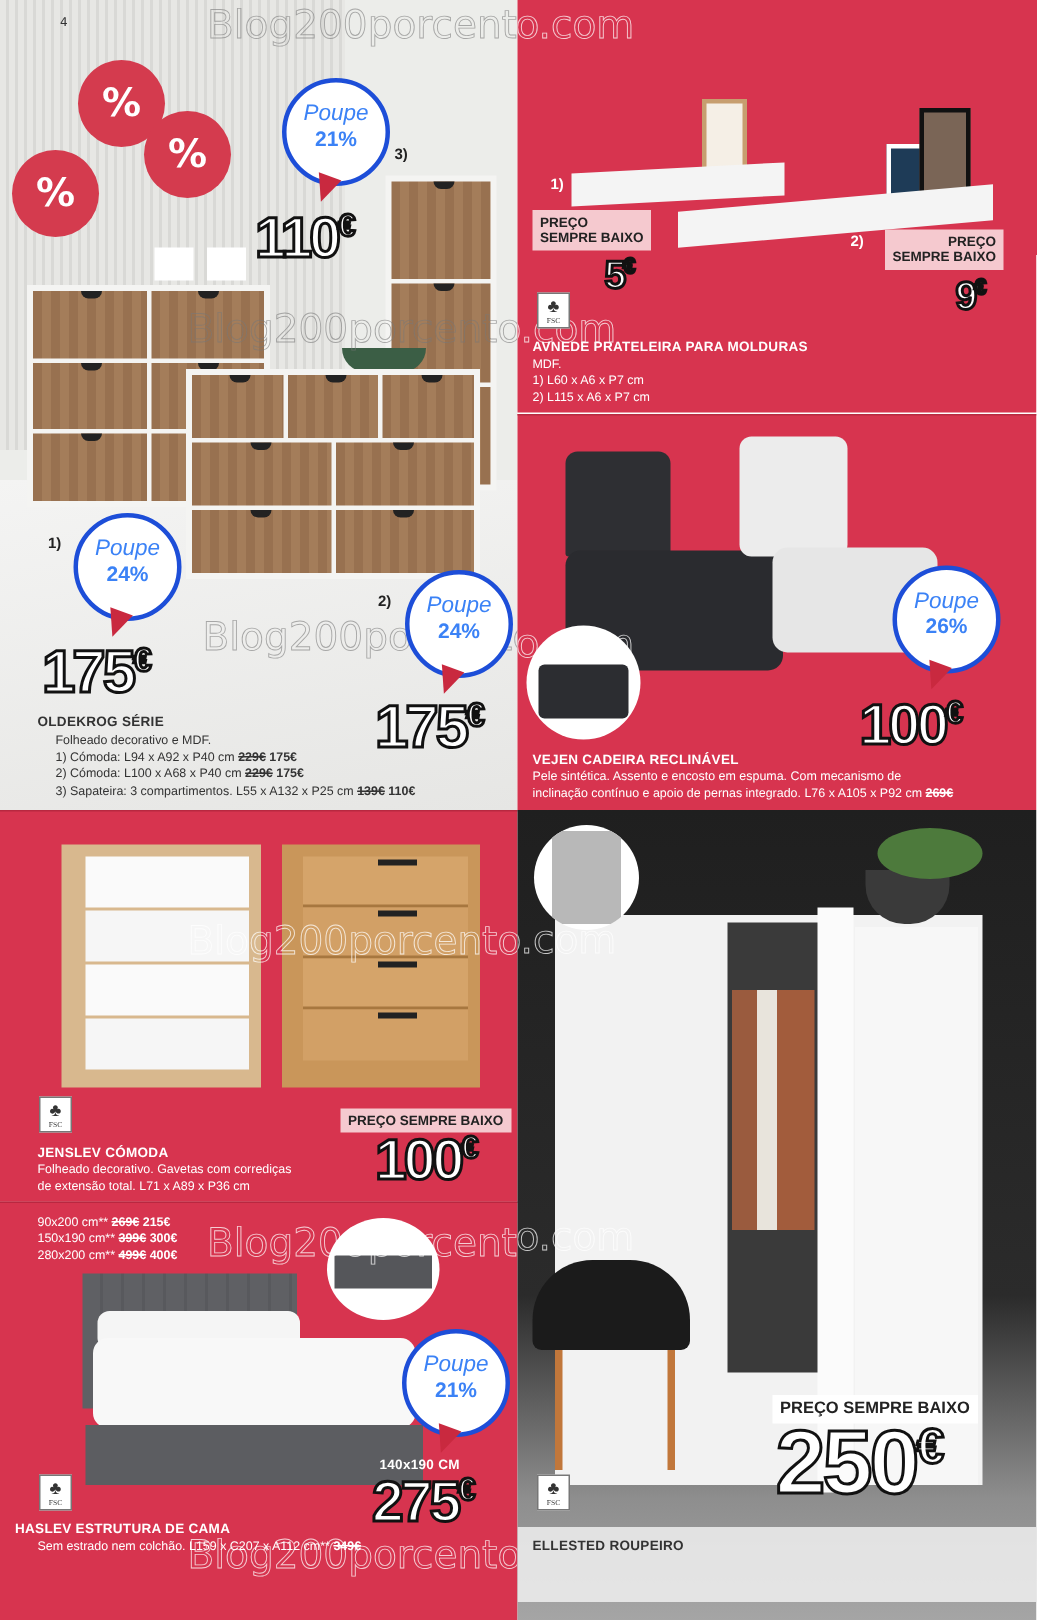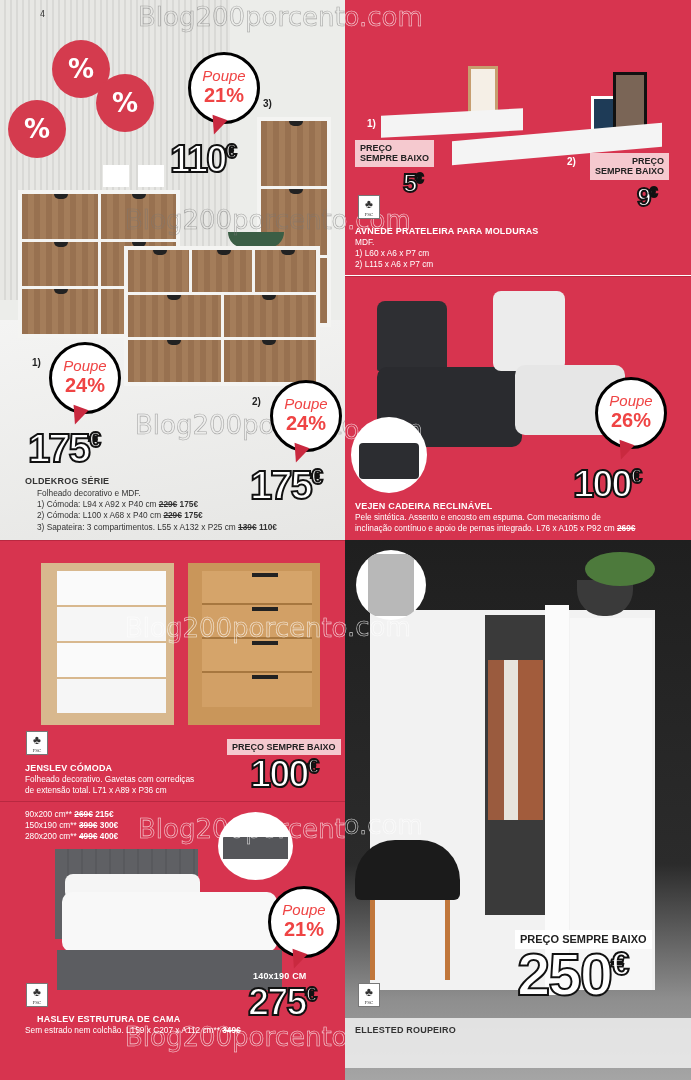--- a/index.html
+++ b/index.html
@@ -8,26 +8,26 @@
   .red { background: #d7344f; color: #fff; }
   .light { background: #ecedea; color: #333; }
   .dark { background: #2a2a2a; }
 
   .price { position: absolute; font-family: "Liberation Sans", sans-serif; font-weight: 900; color: #fff;
     -webkit-text-stroke: 2px #111; letter-spacing: -2px; line-height: 1; }
   .price .eur { font-size: 0.55em; vertical-align: top; position: relative; top: 0.05em; }
 
   .badge { position: absolute; background: #f5c9cf; color: #222; font-family: "Liberation Sans", sans-serif; font-weight: 700;
     font-size: 9px; line-height: 1.15; padding: 3px 5px; }
-  .poupe { position: absolute; width: 72px; height: 72px; border-radius: 50%; background: #fff; border: 3px solid #000000;
-    text-align: center; color: #ef4444; font-family: "Liberation Sans", sans-serif; }
+  .poupe { position: absolute; width: 72px; height: 72px; border-radius: 50%; background: #fff; border: 3px solid #1d4ed8;
+    text-align: center; color: #3b82f6; font-family: "Liberation Sans", sans-serif; }
   .poupe::after { content: ""; position: absolute; bottom: -14px; left: 18px; width: 0; height: 0;
     border-left: 8px solid transparent; border-right: 8px solid transparent; border-top: 18px solid #c9293f; transform: rotate(20deg); }
   .poupe .pl { display: block; font-style: italic; font-size: 15px; margin-top: 12px; }
-  .poupe .pv { display: block; font-weight: 900; font-size: 20px; }
+  .poupe .pv { display: block; font-weight: 900; font-size: 14px; }
 
   .title { position: absolute; font-family: "Liberation Sans", sans-serif; font-weight: 700; font-size: 9px; letter-spacing: 0.2px; }
   .desc { position: absolute; font-family: "Liberation Sans", sans-serif; font-size: 8.3px; line-height: 1.35; }
   .desc s { font-weight: 700; }
   .desc b { font-weight: 700; }
   .label-num { position: absolute; font-family: "Liberation Sans", sans-serif; font-weight: 700; font-size: 10px; }
   .fsc { position: absolute; width: 22px; height: 24px; background: #fff; border: 1px solid #777; color: #333; font-size: 5px; text-align: center; font-family: "Liberation Serif", serif; }
   .fsc .tree { display: block; font-size: 12px; line-height: 16px; color: #333; }
 
   .watermark { position: absolute; font-family: "DejaVu Sans", sans-serif; font-size: 26px; color: transparent;
@@ -239,21 +239,21 @@
 
   <div class="poupe" style="left:268px;top:84px;">
     <span class="pl">Poupe</span>
     <span class="pv">21%</span>
   </div>
   <div class="title" style="left:253px;top:169px;">140x190 CM</div>
   <div class="price" style="left:248px;top:181px;font-size:38px;">
     <span>275</span><span class="eur">€</span>
   </div>
   <div class="fsc" style="left:26px;top:181px;"><span class="tree">♣</span><span>FSC</span></div>
-  <div class="title" style="left:37px;top:212px;">HASLEV ESTRUTURA DE CAMA</div>
+  <div class="title" style="left:10px;top:212px;">HASLEV ESTRUTURA DE CAMA</div>
   <div class="desc" style="left:25px;top:223px;width:320px;">
     <div><span>Sem estrado nem colchão. L159 x C207 x A112 cm**</span> <s>349€</s></div>
   </div>
 </div>
 
 <div class="panel dark" style="left:345px;top:540px;width:346px;height:540px;background:linear-gradient(180deg,#1f1f1f 0%,#2b2b2b 60%,#8e8e8e 85%,#a5a5a5 100%);">
 
   <div style="position:absolute;left:25px;top:70px;width:285px;height:380px;background:#f2f2f2;"></div>
   <div style="position:absolute;left:140px;top:75px;width:62px;height:300px;background:#3a3a3a;"></div>
   <div style="position:absolute;left:143px;top:120px;width:55px;height:160px;background:linear-gradient(90deg,#9a5b3e 0 30%,#e8e4dc 30% 55%,#a25c3c 55% 100%);"></div>

